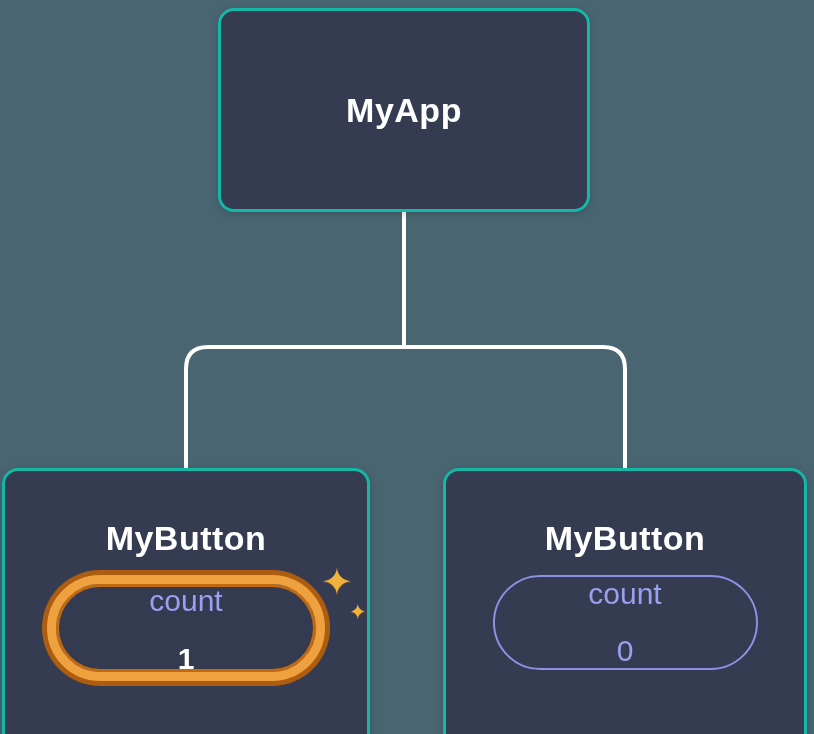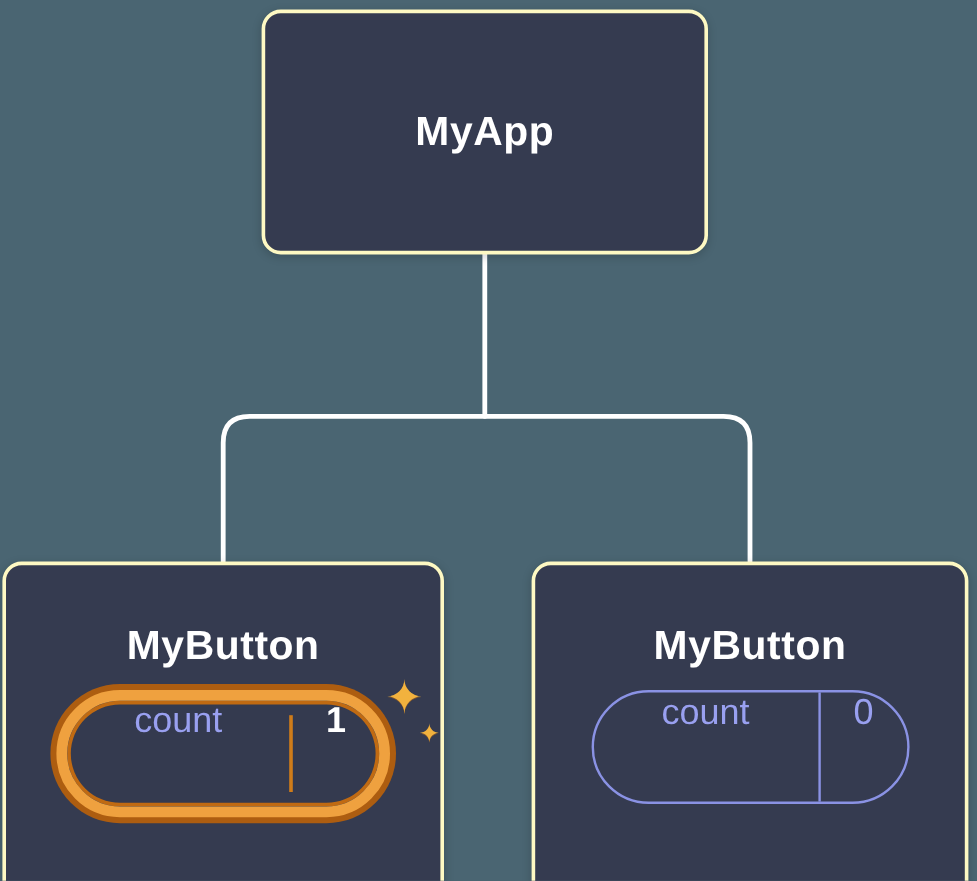--- a/index.html
+++ b/index.html
@@ -24,21 +24,21 @@
   #connector-svg path {
     stroke: #ffffff;
     stroke-width: 4;
     fill: none;
     stroke-linecap: round;
   }
 
   .node {
     position: absolute;
     background: #353b50;
-    border: 3px solid #fef9c3;
+    border: 3px solid #14b8a6;
     border-radius: 16px;
     box-sizing: border-box;
     box-shadow: 0 2px 8px rgba(0,0,0,0.18);
   }
 
   #node-myapp {
     left: 218px; top: 8px;
     width: 372px; height: 204px;
     display: flex;
     align-items: center;
@@ -69,22 +69,24 @@
     align-items: center;
     padding-top: 48px;
     box-sizing: border-box;
   }
   .child-inner .node-label {
     margin-bottom: 17px;
   }
 
   .pill {
     display: flex;
+    align-items: center;
     border-radius: 999px;
     box-sizing: content-box;
+    flex-direction: column;
   }
 
   .pill .key {
     flex: 1;
     text-align: center;
     color: #99a0f0;
     font-size: 30px;
   }
   .pill .divider {
     align-self: stretch;

